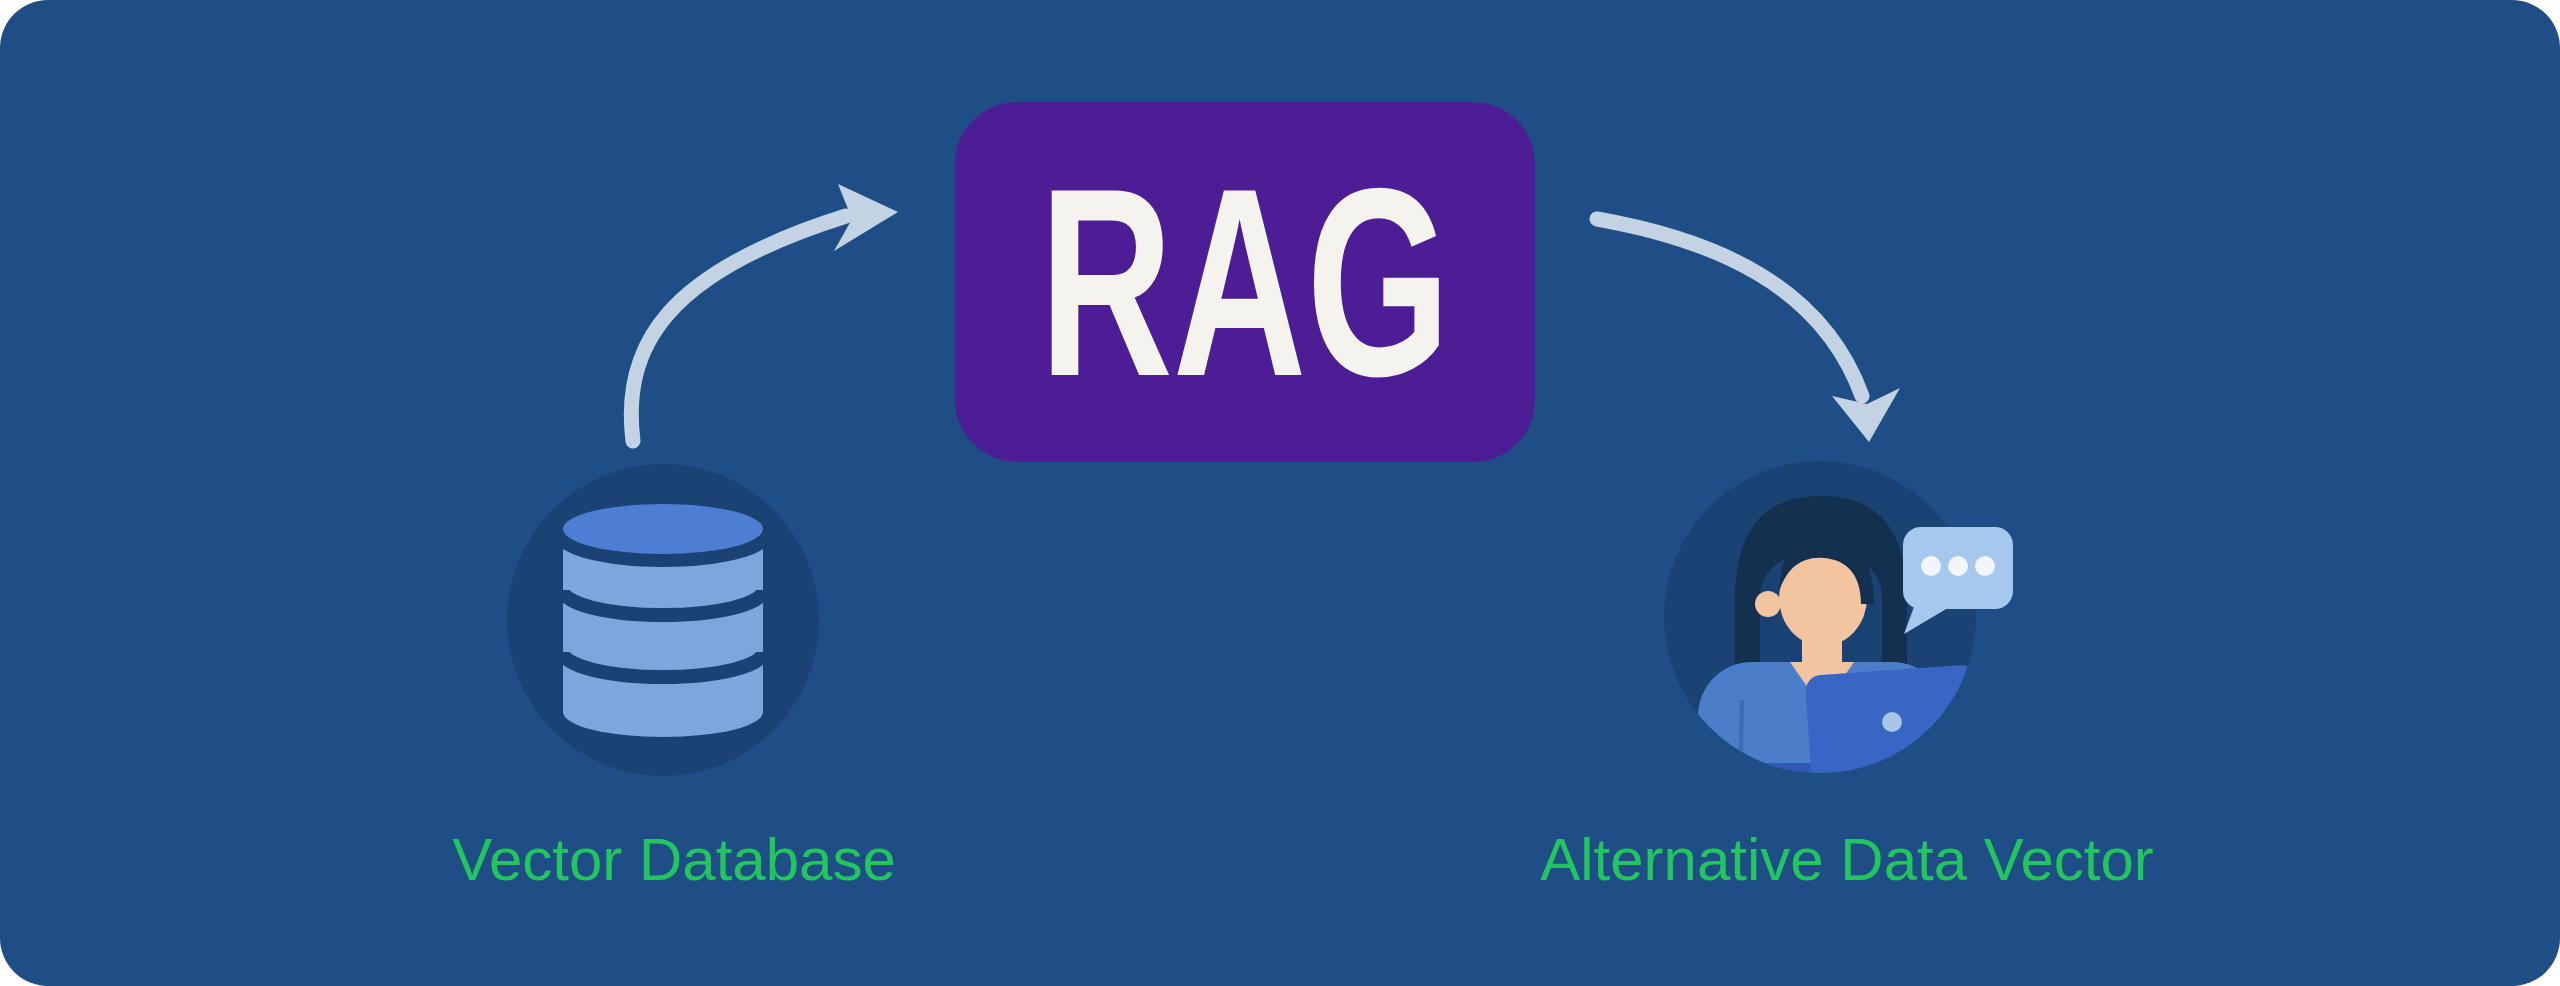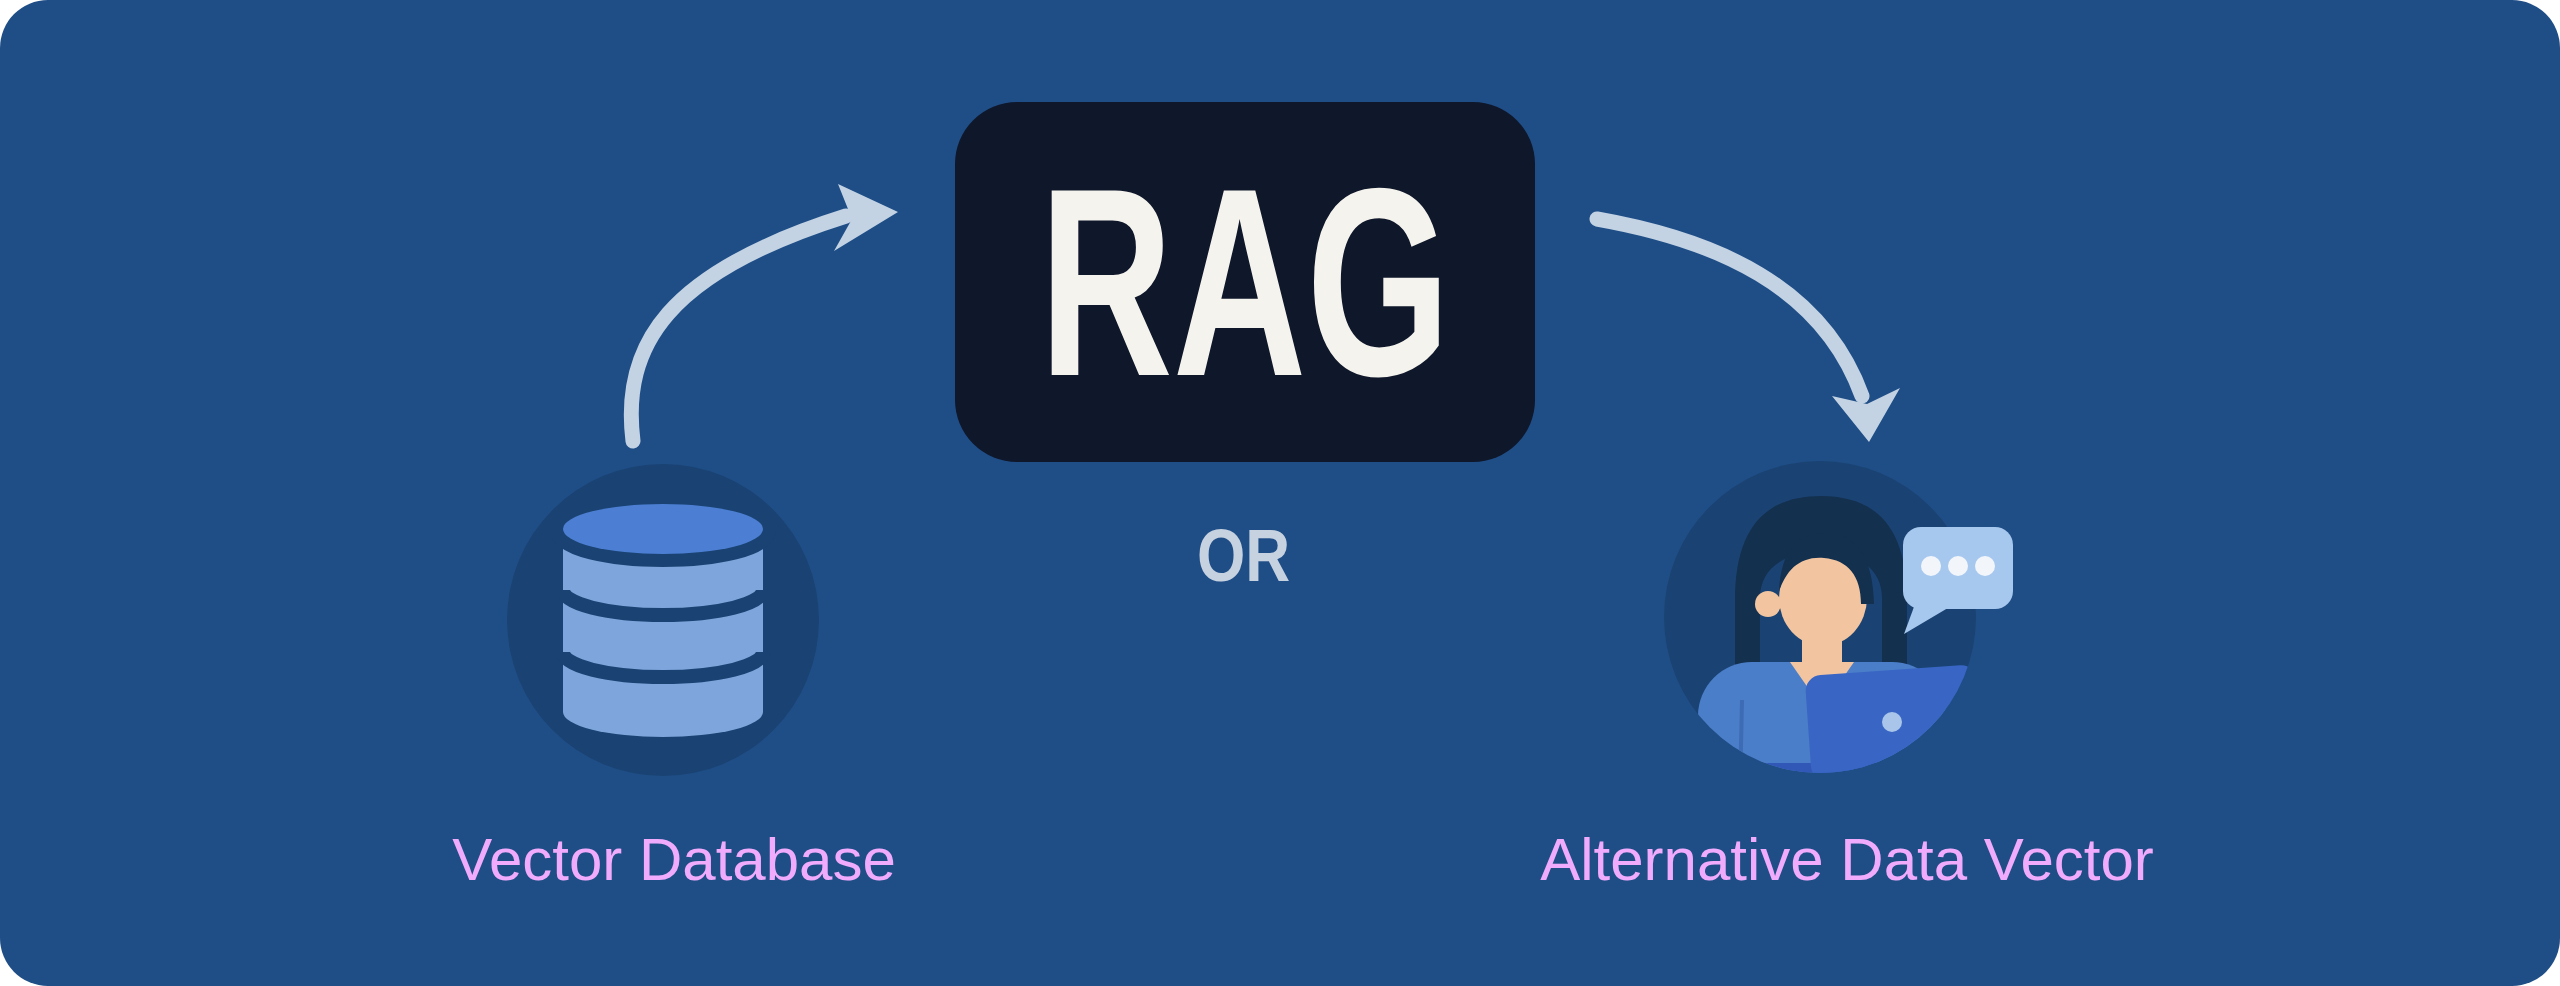--- a/index.html
+++ b/index.html
@@ -18,21 +18,21 @@
   }
   .layer {
     position: absolute;
     left: 0; top: 0;
     width: 2560px; height: 986px;
   }
   .rag-box {
     position: absolute;
     left: 955px; top: 102px;
     width: 580px; height: 360px;
-    background: #0f172a;
+    background: #4c1d95;
     border-radius: 62px;
     display: flex;
     align-items: center;
     justify-content: center;
   }
   .rag-text {
     display: inline-block;
     font-size: 268px;
     font-weight: bold;
     line-height: 1;
@@ -57,21 +57,21 @@
     transform-origin: center;
     white-space: nowrap;
   }
   .node-label {
     position: absolute;
     top: 828px;
     width: 640px;
     text-align: center;
     font-size: 60px;
     line-height: 64px;
-    color: #f0abfc;
+    color: #22c55e;
     white-space: nowrap;
   }
   .node-label.left  { left: 354px; }
   .node-label.right { left: 1527px; }
 </style>
 </head>
 <body>
 
 <div class="canvas">
 
@@ -145,21 +145,18 @@
         <circle cx="1958" cy="566" r="10" fill="#F2F6FA"></circle>
         <circle cx="1985" cy="566" r="10" fill="#F2F6FA"></circle>
       </g>
     </g>
   </svg>
 
   <div class="rag-box">
     <span class="rag-text">RAG</span>
   </div>
 
-  <div class="or-label">
-    <span class="or-text">OR</span>
-  </div>
 
   <div class="node-label left">Vector Database</div>
 
   <div class="node-label right">Alternative Data Vector</div>
 
 </div>
 
 </body></html>

